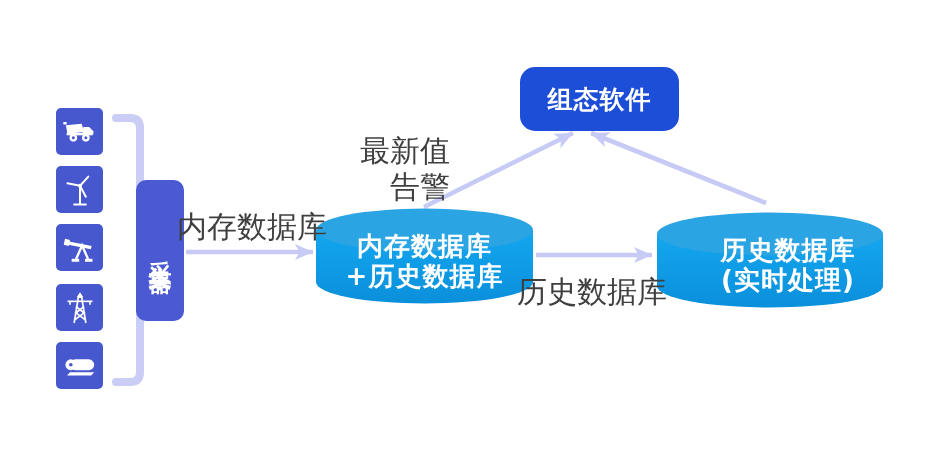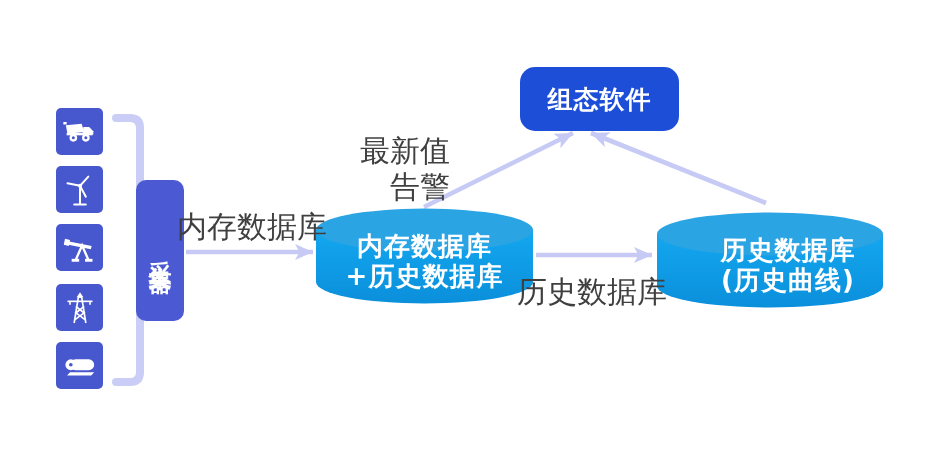--- a/index.html
+++ b/index.html
@@ -163,21 +163,21 @@
     </div>
   </div>
 
   <div class="cyl" style="left:657px;top:212px;width:262px;height:96px">
     <svg width="226" height="96" viewBox="0 0 226 96">
       <path d="M0 22 L0 74 A113 21.5 0 0 0 226 74 L226 22 Z" fill="url(#cylbody)"></path>
       <ellipse cx="113" cy="22" rx="113" ry="21.5" fill="#2ba4e4"></ellipse>
     </svg>
     <div class="ctext">
       <span>历史数据库</span>
-      <span>(历史曲线)</span>
+      <span>(实时处理)</span>
     </div>
   </div>
 
   <div class="elabel" style="left:252px;top:209px">内存数据库</div>
 
   <div class="elabel" style="left:405px;top:133px">
     <div>最新值</div>
     <div>告警</div>
   </div>
 

